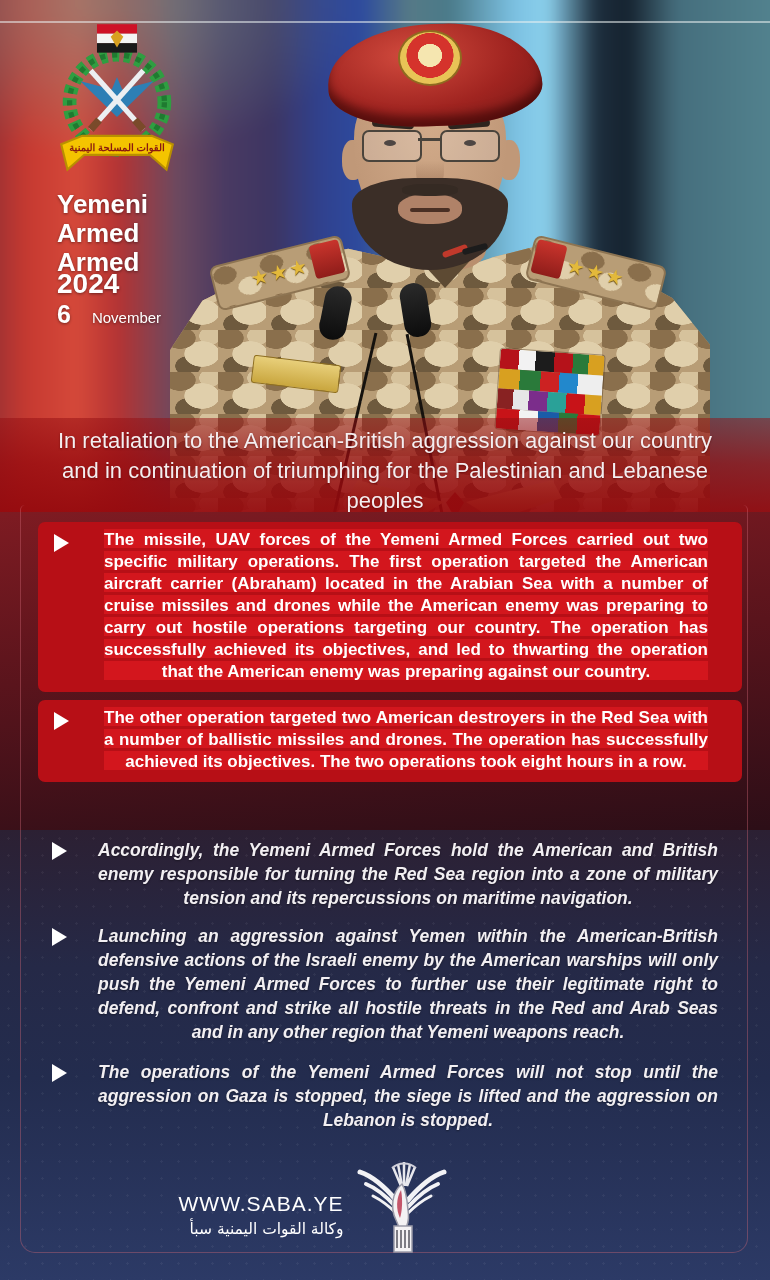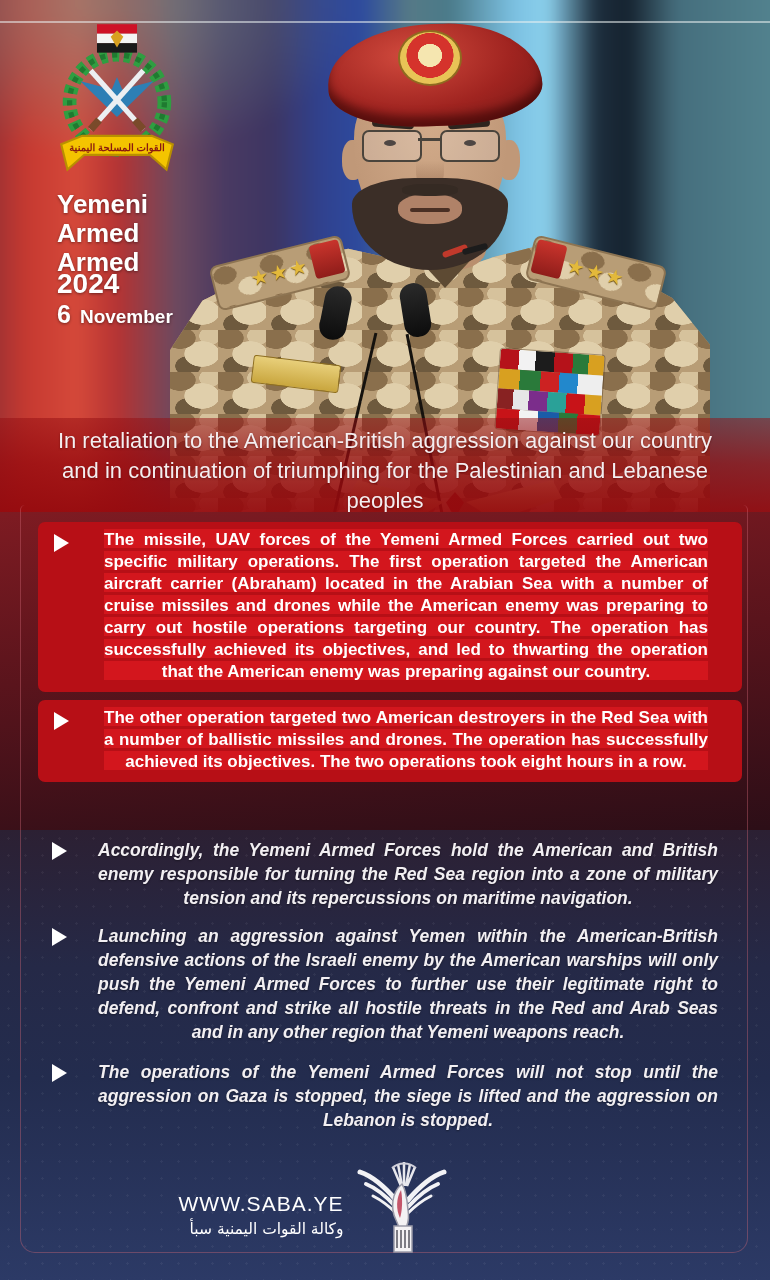--- a/index.html
+++ b/index.html
@@ -96,21 +96,21 @@
   .podium-beak{position:absolute;left:446px;top:492px;width:18px;height:26px;background:#8a1f1a;
     clip-path:polygon(50% 0,100% 40%,50% 100%,0 40%);}
   
   .emblem{position:absolute;left:46px;top:20px;width:142px;height:158px;}
   .org-name{position:absolute;left:57px;top:190px;color:#fff;font-weight:bold;font-size:26px;line-height:29px;
     text-shadow:0 1px 3px rgba(0,0,0,.45);}
   .date-year{position:absolute;left:57px;top:268px;color:#fff;font-weight:bold;font-size:28px;
     text-shadow:0 1px 3px rgba(0,0,0,.45);}
   .date-line{position:absolute;left:57px;top:300px;color:#fff;text-shadow:0 1px 3px rgba(0,0,0,.45);}
   .date-day{font-weight:bold;font-size:25px;}
-  .date-month{font-weight:bold;font-size:19px;margin-left:9px;}
+  .date-month{font-weight:normal;font-size:15px;margin-left:21px;}
   
   .banner{position:absolute;left:0;top:418px;width:770px;height:102px;
     background:linear-gradient(180deg, rgba(148,14,18,.50) 0%, rgba(150,10,14,.78) 45%, rgba(148,9,13,.96) 100%);
     display:flex;align-items:flex-start;justify-content:center;}
   .banner-text{width:660px;margin-top:8px;text-align:center;color:#f4eef0;font-size:22px;line-height:30px;
     font-weight:400;text-shadow:0 1px 2px rgba(70,0,0,.5);}
   
   .red-panel{position:absolute;left:0;top:512px;width:770px;height:318px;
     background:linear-gradient(175deg,#7e1b22 0%,#5a141c 45%,#2c0e17 100%);}
   .statement-card{position:absolute;left:38px;width:704px;border-radius:7px;

